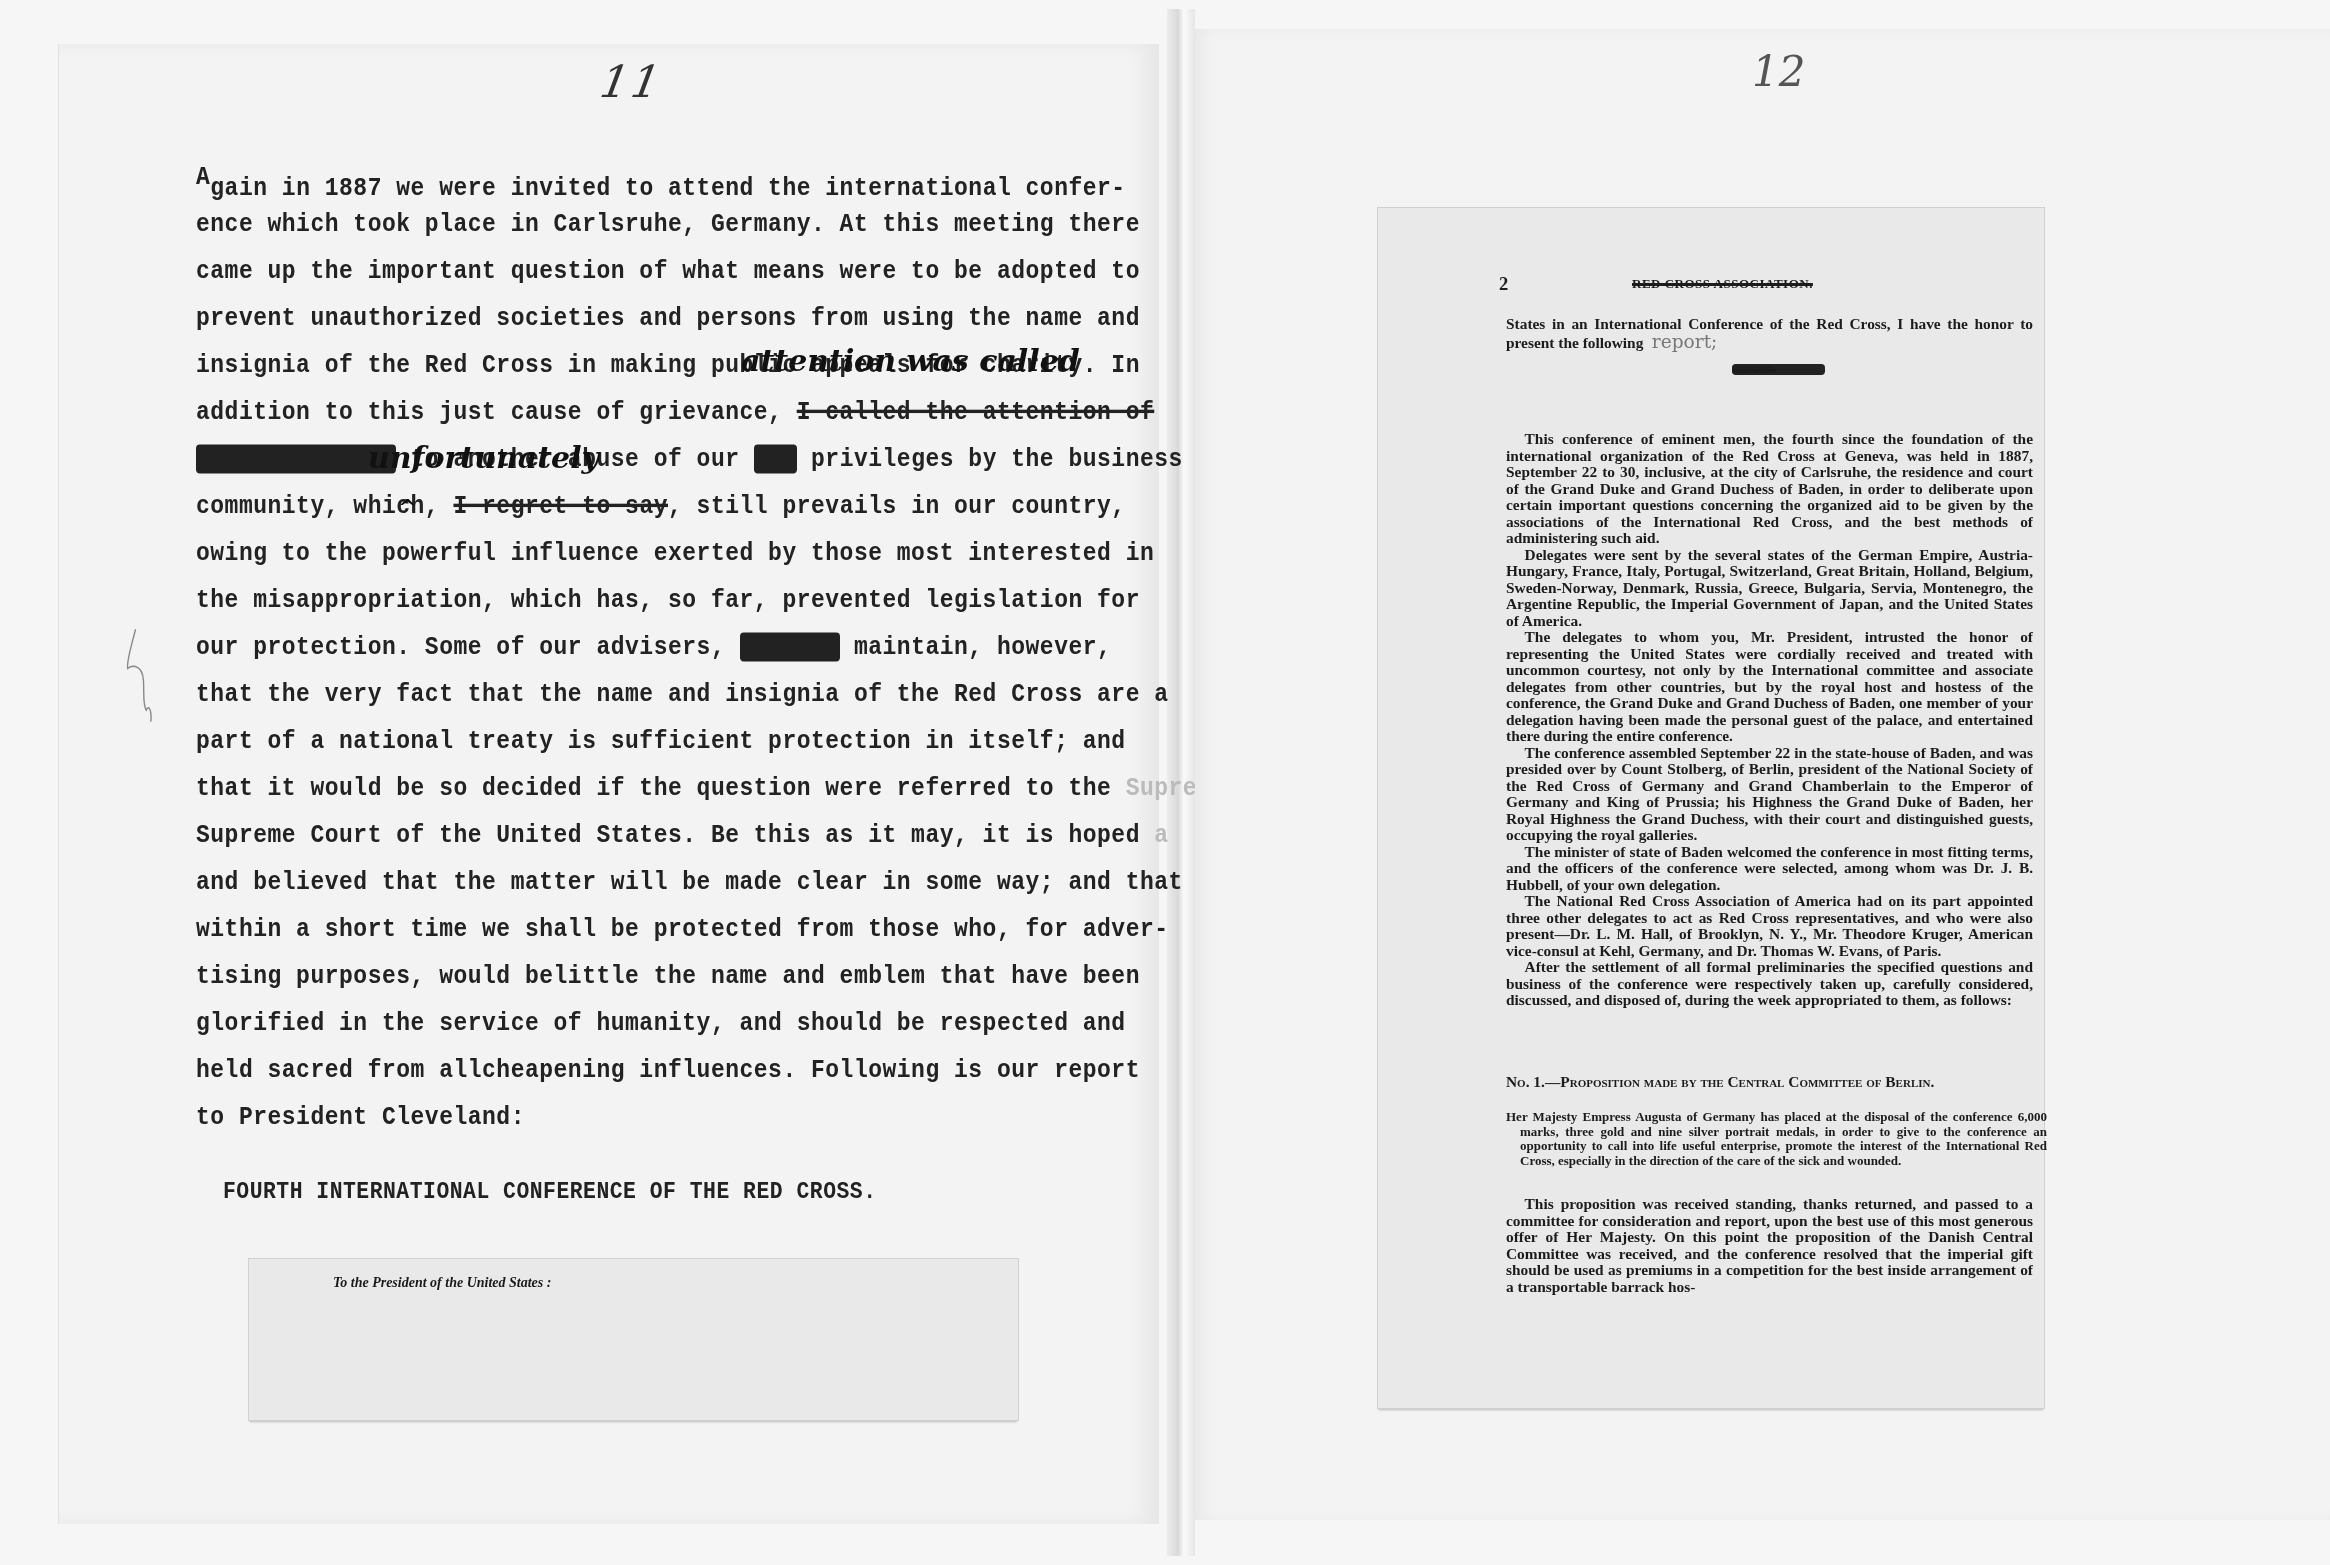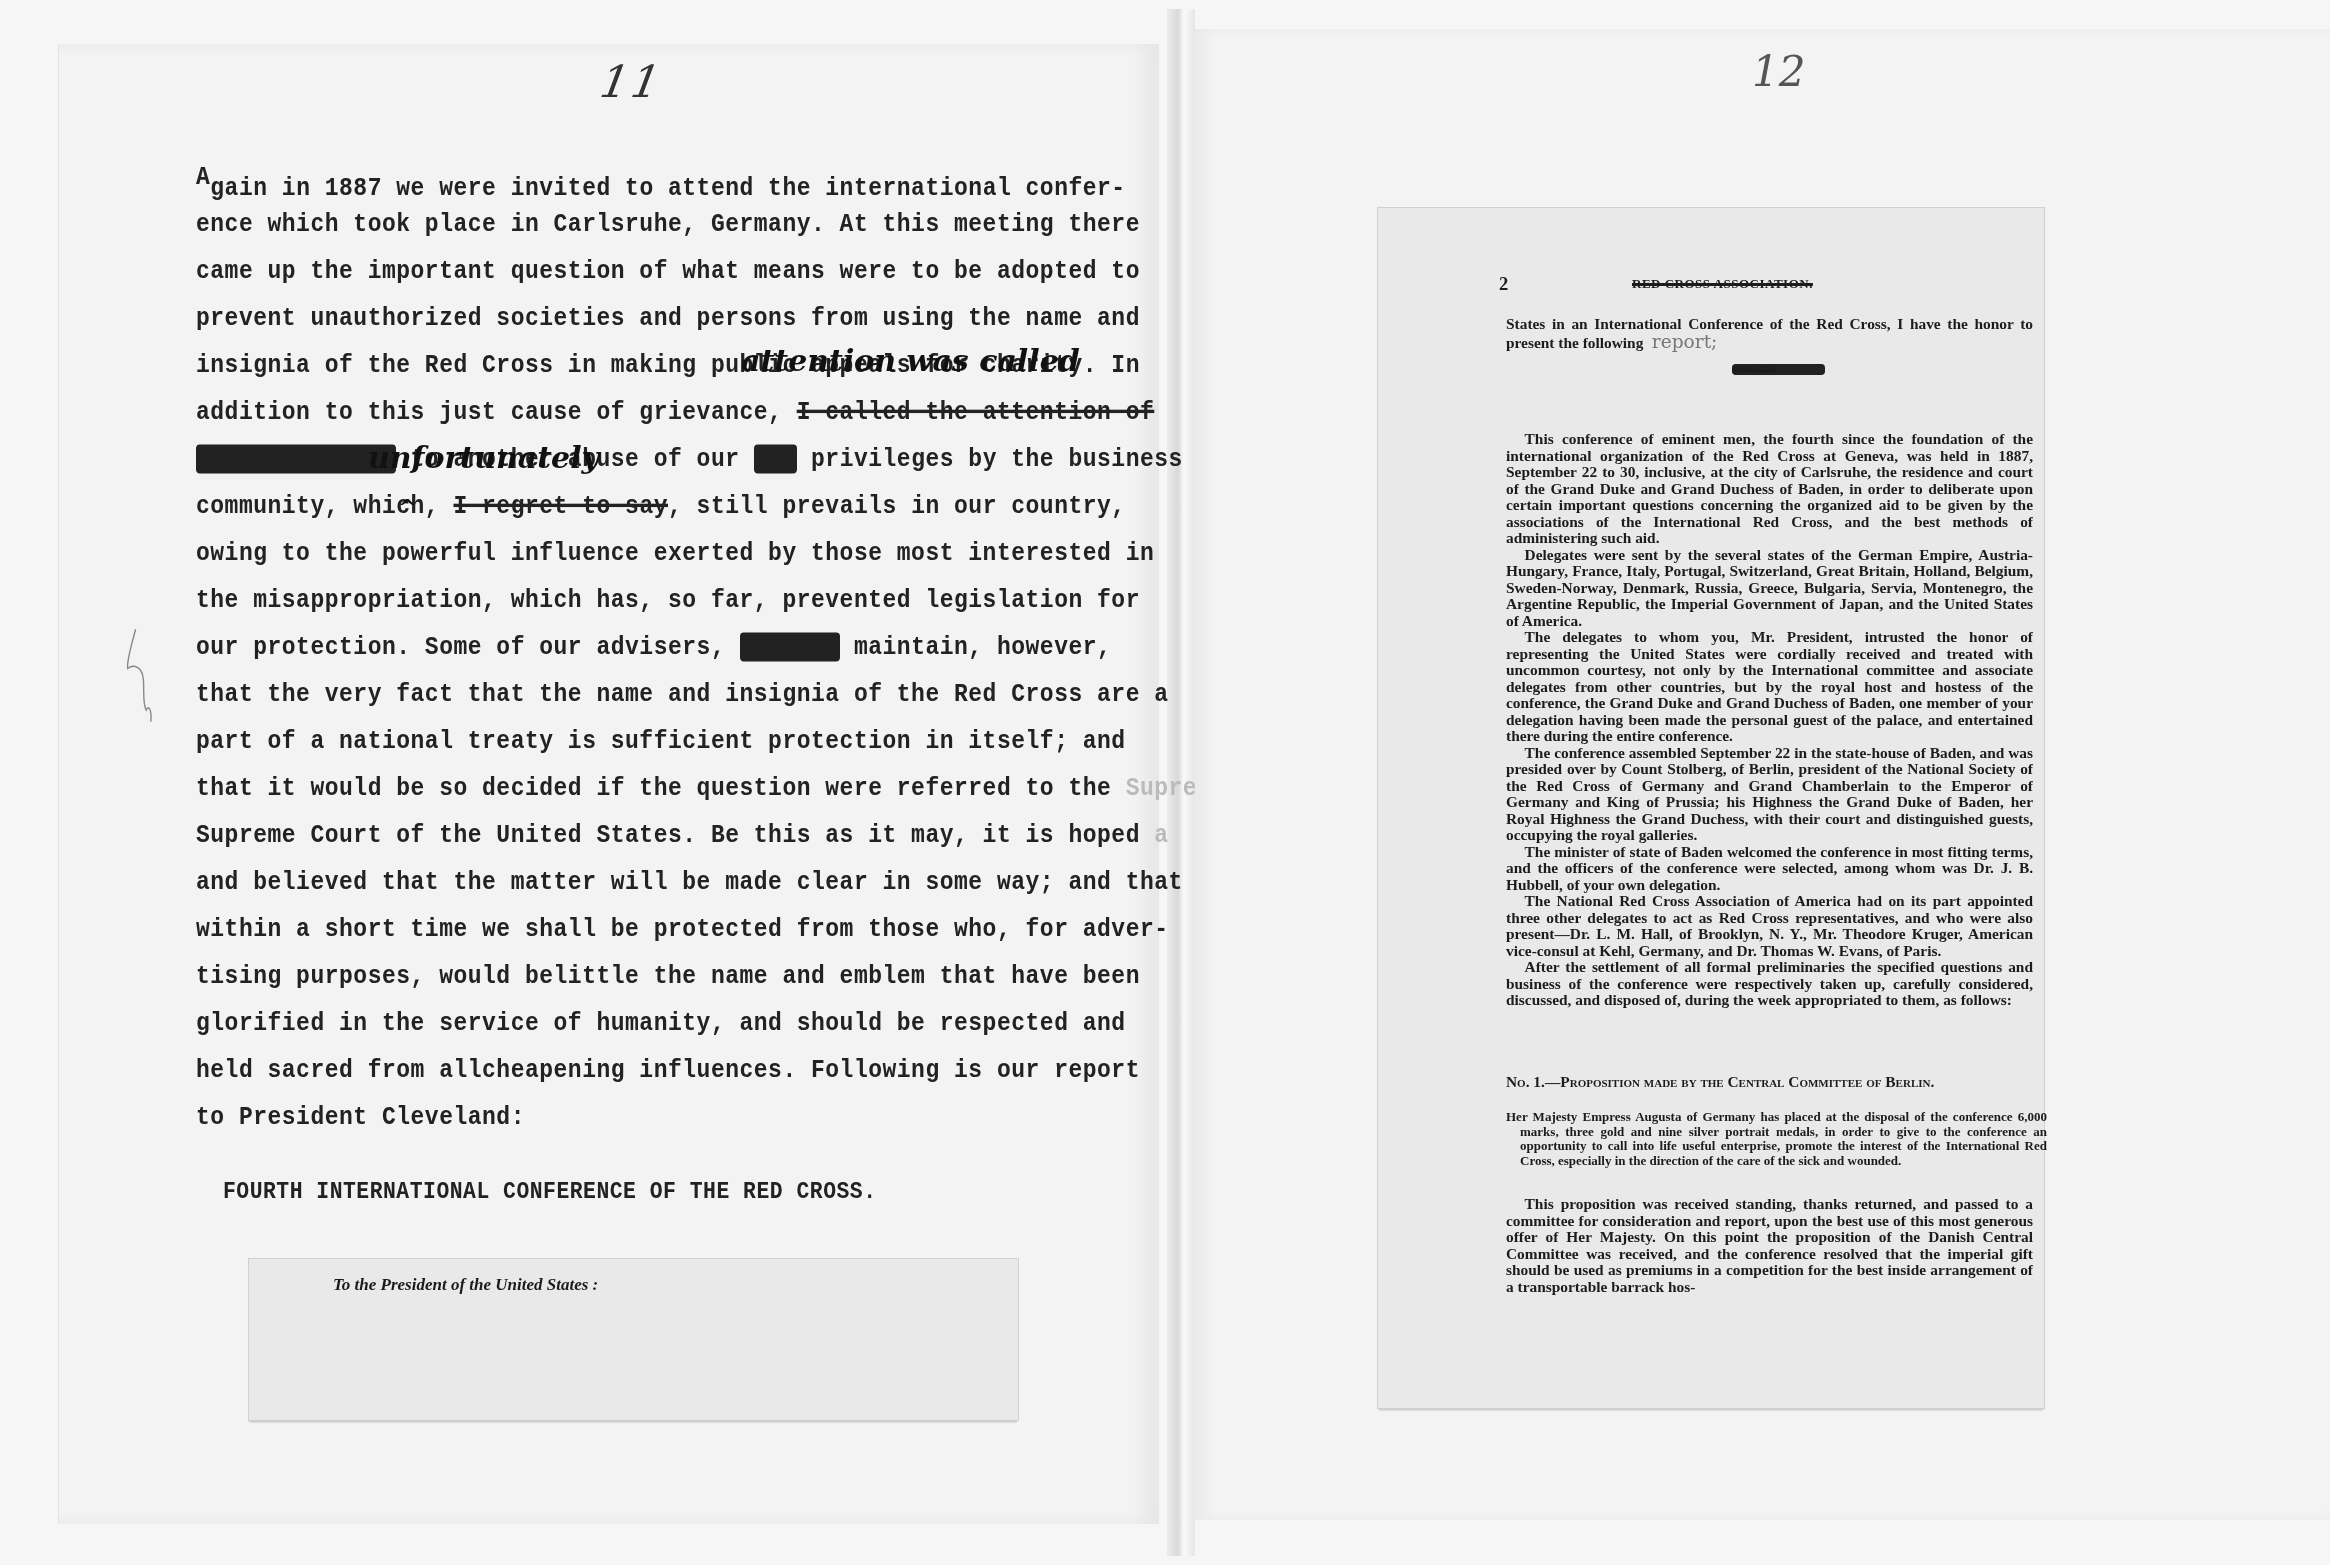--- a/index.html
+++ b/index.html
@@ -33,21 +33,21 @@
   .strike { text-decoration:line-through; text-decoration-thickness:2.8px; }
   .blot { background:#222; color:#222; border-radius:3.7px; }
   .insert { position:absolute; font-family:"DejaVu Serif", serif; font-style:italic; font-weight:bold; font-size:30px; color:#111; }
   .faint { color:#bbb; }
   #heading-fourth { position:absolute; left:223px; top:1179px; font-family:"Liberation Mono", monospace;
     font-weight:bold; font-size:21.4px; color:#222; letter-spacing:0.5px; transform:scaleY(1.15); }
 
   
   .clip { position:absolute; background:#e9e9e9; border:0.9px solid #d0d0d0; box-shadow:0 2.8px 1.9px -1.9px rgba(0,0,0,0.25); }
   #left-clip { left:248px; top:1258px; width:769px; height:161px; }
-  #left-clip .salut { position:absolute; left:84px; top:16.3px; font-size:17px; font-style:italic; font-weight:bold; }
+  #left-clip .salut { position:absolute; left:84px; top:16.3px; font-size:14px; font-style:italic; font-weight:bold; }
   #left-clip .body { position:absolute; left:84px; top:34px; width:601px; font-size:17px; font-weight:bold; line-height:18.6px; text-align:justify; text-indent:18.6px; }
   .smallcaps { font-variant:small-caps; }
 
   #right-clip { left:1377px; top:207px; width:666px; height:1200px; }
   .print { position:absolute; left:128px; width:527px; font-weight:bold; color:#1c1c1c; }
   #rc-header { top:65px; font-size:13px; height:18.6px; }
   #rc-header .folio { position:absolute; left:-7px; top:0; font-size:18.6px; }
   #rc-header .title { position:absolute; left:126px; top:2.8px; letter-spacing:0.5px; }
   #rc-intro { top:107px; font-size:15.4px; line-height:17.7px; text-align:justify; }
   #rc-intro .hw { font-family:"DejaVu Serif", serif; font-weight:normal; color:#777; font-size:18.6px; margin-left:8.4px; }

